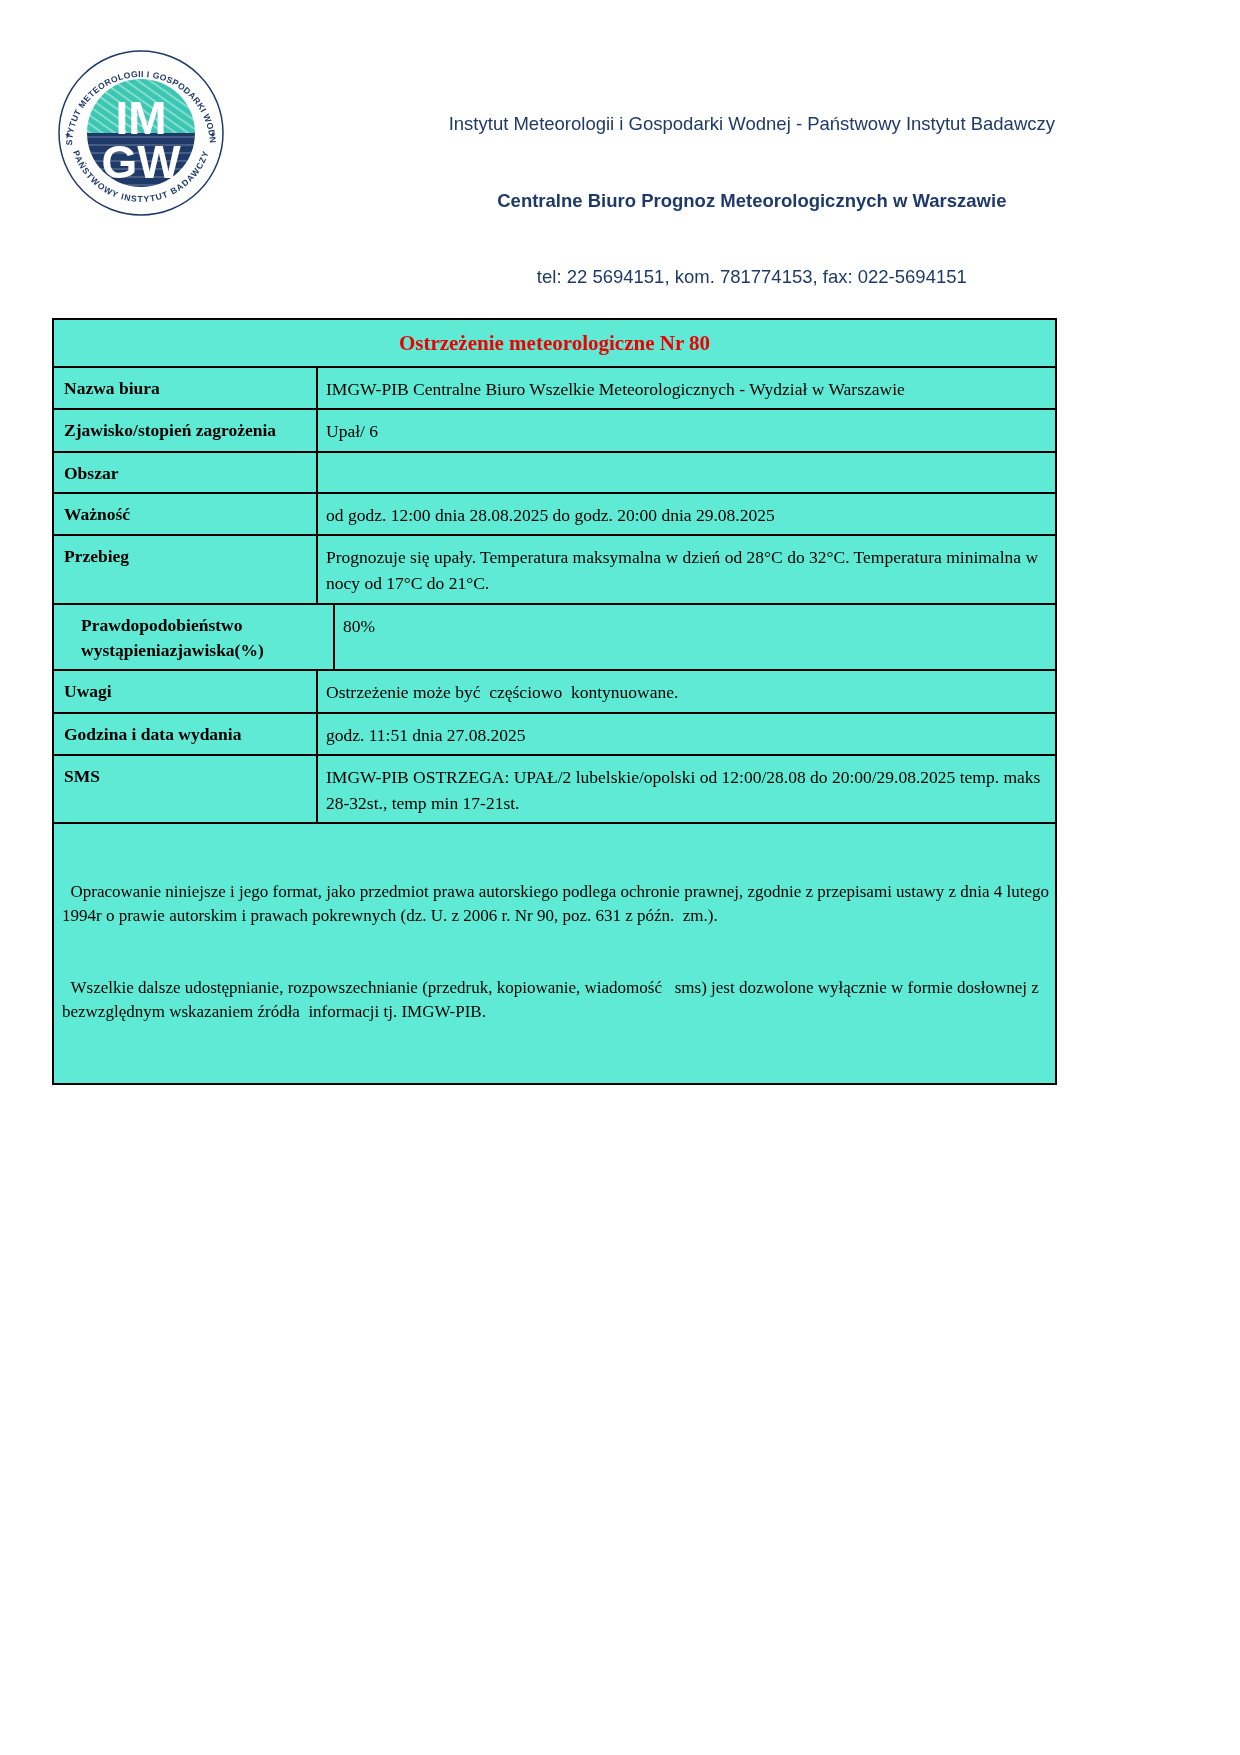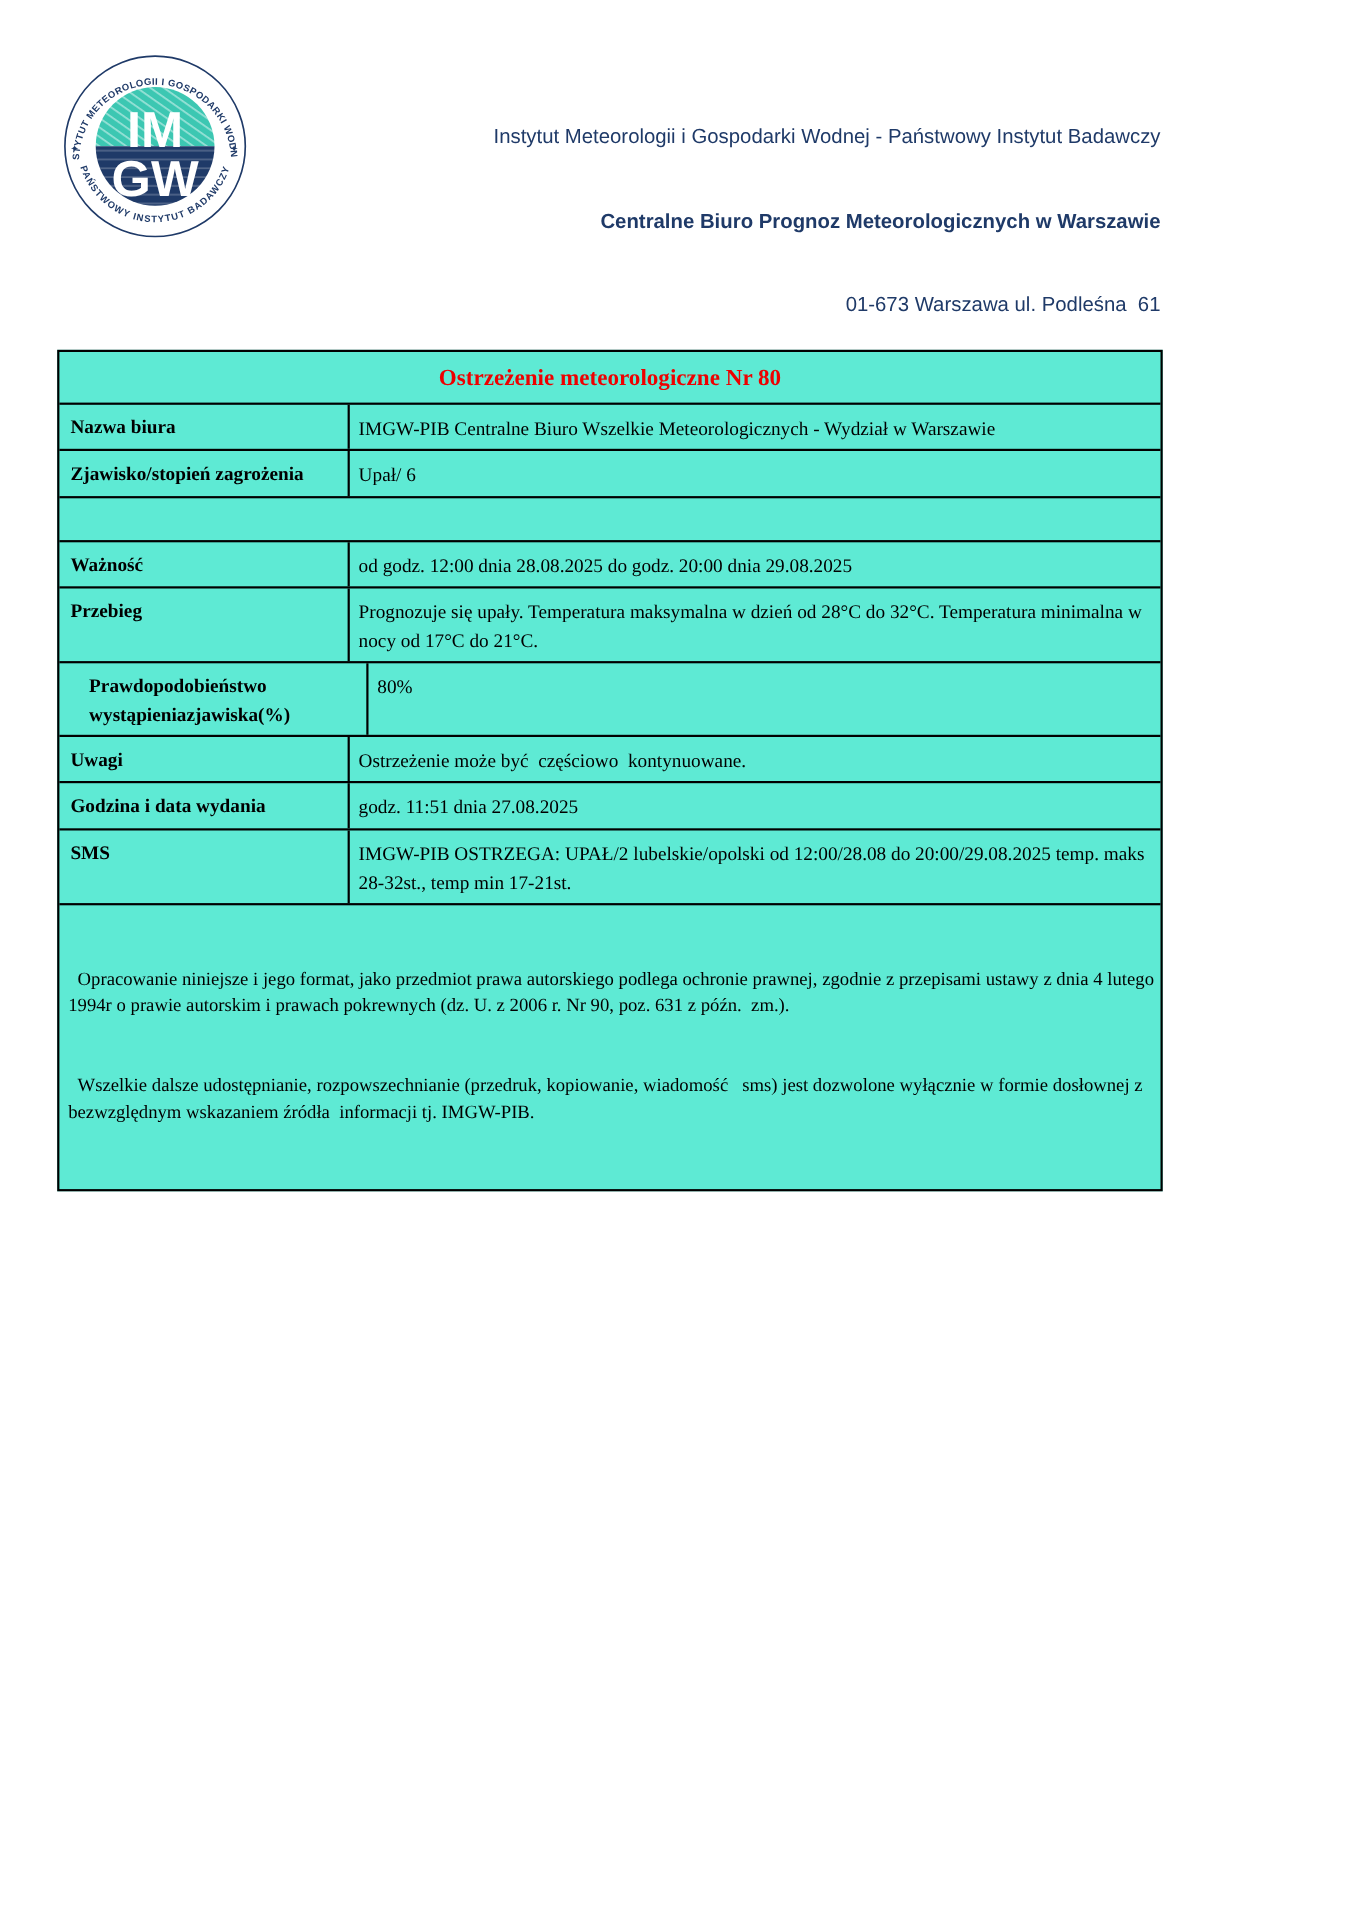--- a/index.html
+++ b/index.html
@@ -9,21 +9,21 @@
     --border:#000000;
   }
   html,body{margin:0;padding:0;}
   body{
     width:1240px;height:1755px;background:#ffffff;position:relative;
     font-family:"Liberation Serif", serif;color:#000;
   }
   
   .logo{position:absolute;left:56px;top:48px;width:170px;height:170px;}
   .letterhead{
-    position:absolute;top:60px;right:185px;text-align:right;
+    position:absolute;top:60px;right:185px;text-align:center;
     font-family:"Liberation Sans", sans-serif;
     font-size:18.5px;line-height:25.5px;color:var(--navy);
     white-space:pre-wrap;
     margin-left:32px;
   }
   .letterhead .bold{font-weight:bold;}
   
   .doc{
     position:absolute;left:52px;top:318px;width:1001px;
     border:2px solid var(--border);background:#5eead4;
@@ -82,41 +82,41 @@
   <text x="153" y="90" font-size="9" style="fill:var(--navy)">✦</text>
   <path d="M 31 85 A 54 54 0 0 1 139 85 Z" fill="url(#diagTeal)"></path>
   <path d="M 139 85 A 54 54 0 0 1 31 85 Z" fill="url(#horizNavy)"></path>
   <text x="85" y="86" text-anchor="middle" font-family="Liberation Sans, sans-serif" font-size="46" font-weight="bold" fill="#ffffff">IM</text>
   <text x="85" y="130" text-anchor="middle" font-family="Liberation Sans, sans-serif" font-size="46" font-weight="bold" fill="#ffffff">GW</text>
 </svg>
 
 <div class="letterhead">
   <div>Instytut Meteorologii i Gospodarki Wodnej - Państwowy Instytut Badawczy</div>
   <div class="bold">Centralne Biuro Prognoz Meteorologicznych w Warszawie</div>
-  <div>01-673 Warszawa ul. Podleśna  61</div>
   <div>tel: 22 5694151, kom. 781774153, fax: 022-5694151</div>
   <div>email: meteo.wschod@imgw.pl</div>
   <div>www: www.imgw.pl</div>
 </div>
 
 <div class="doc">
 
   <div class="title-row">Ostrzeżenie meteorologiczne Nr 80</div>
 
   <div class="trow">
     <div class="tlabel">Nazwa biura</div>
     <div class="tvalue">IMGW-PIB Centralne Biuro Wszelkie Meteorologicznych - Wydział w Warszawie</div>
   </div>
 
   <div class="trow">
     <div class="tlabel">Zjawisko/stopień zagrożenia</div>
     <div class="tvalue">Upał/ 6</div>
   </div>
 
   <div class="trow">
+    <div class="tlabel">Obszar</div>
   </div>
 
   <div class="trow">
     <div class="tlabel">Ważność</div>
     <div class="tvalue">od godz. 12:00 dnia 28.08.2025 do godz. 20:00 dnia 29.08.2025</div>
   </div>
 
   <div class="trow r-przebieg">
     <div class="tlabel">Przebieg</div>
     <div class="tvalue">Prognozuje się upały. Temperatura maksymalna w dzień od 28°C do 32°C. Temperatura minimalna w nocy od 17°C do 21°C.</div>

